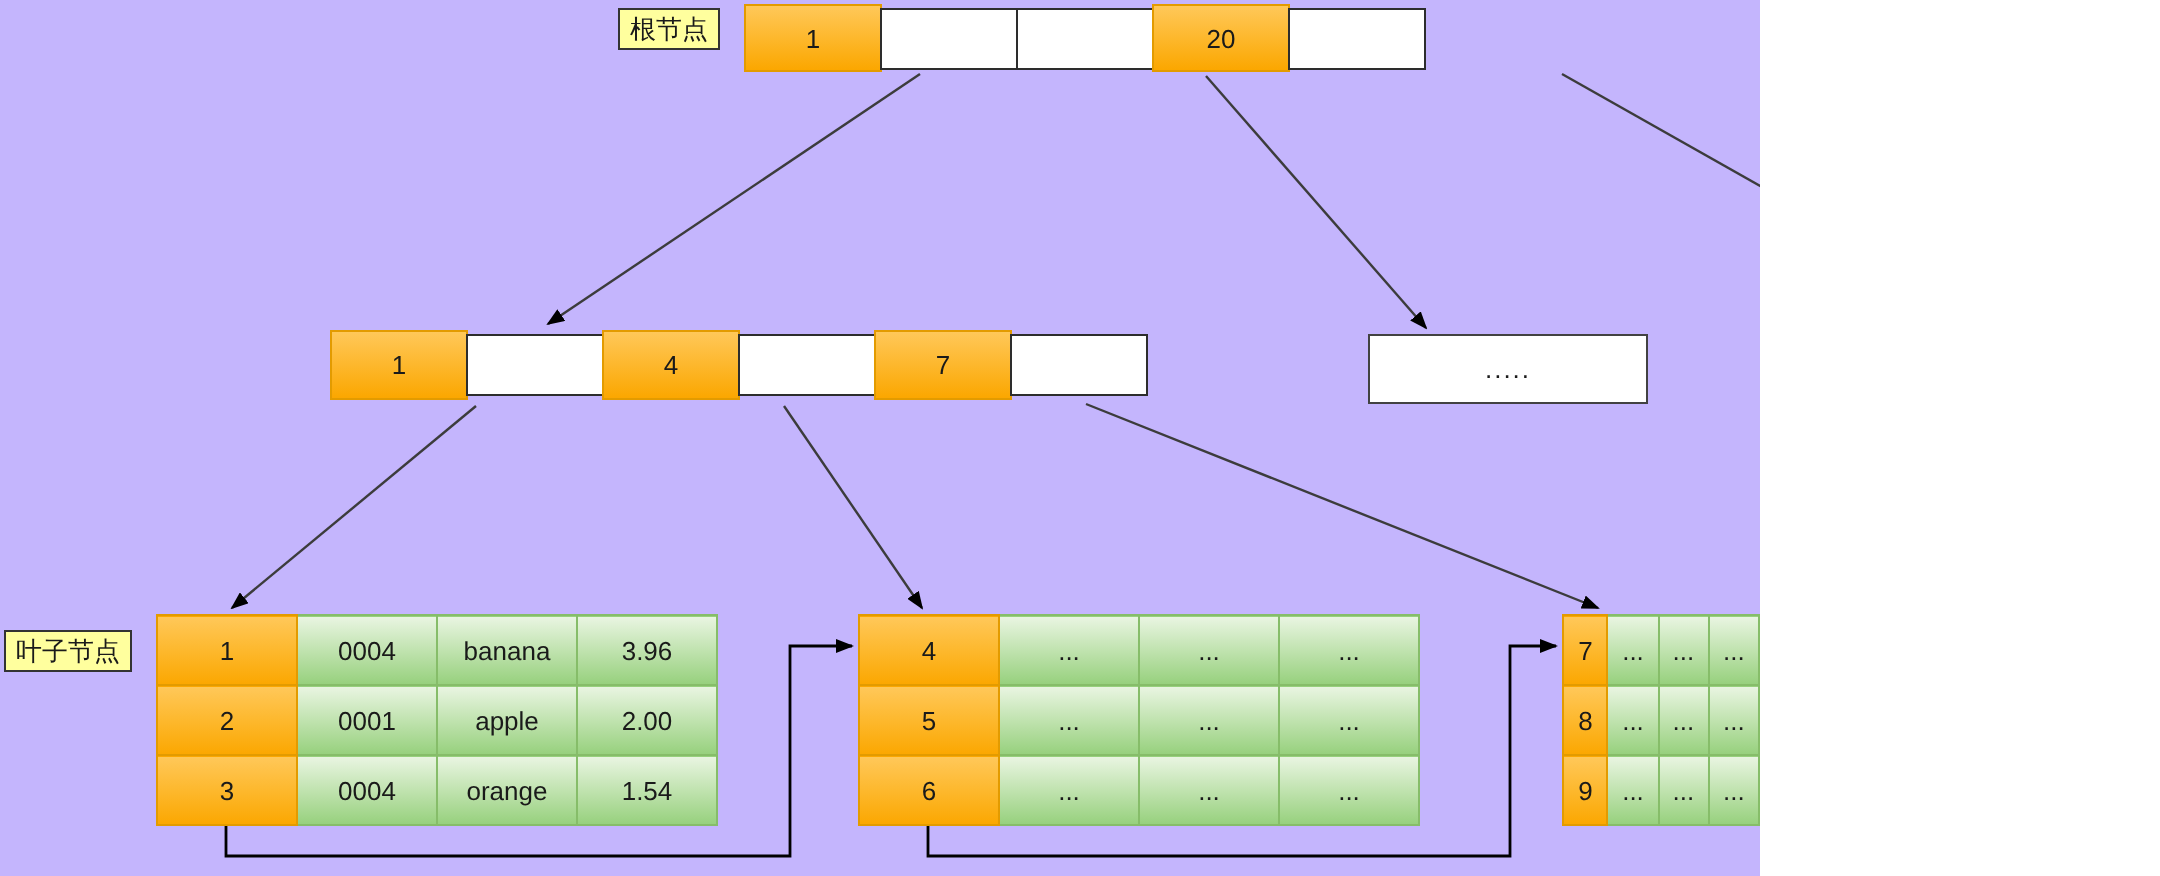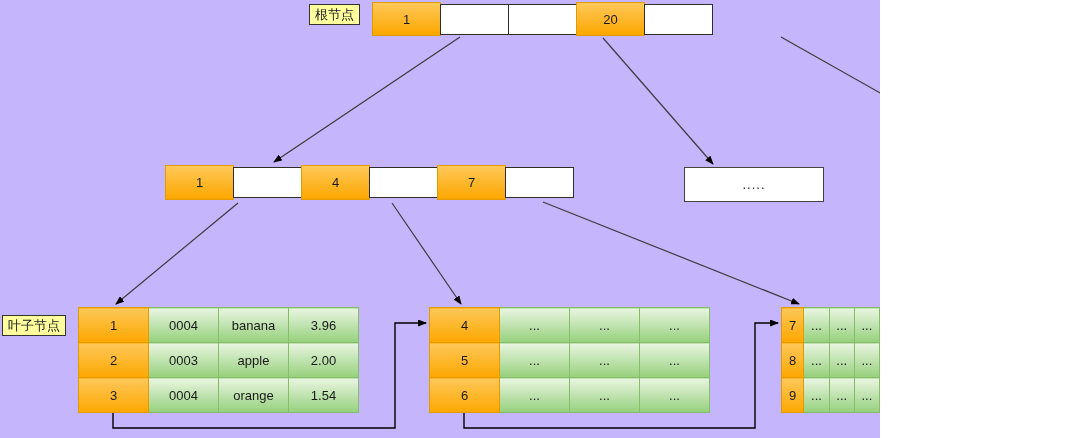--- a/index.html
+++ b/index.html
@@ -99,21 +99,21 @@
   <table class="leaf" style="left:78px;top:307px;">
     <tbody>
         <tr>
       <td class="k">1</td>
       <td class="g">0004</td>
       <td class="g">banana</td>
       <td class="g">3.96</td>
     </tr>
     <tr>
       <td class="k">2</td>
-      <td class="g">0003</td>
+      <td class="g">0001</td>
       <td class="g">apple</td>
       <td class="g">2.00</td>
     </tr>
     <tr>
       <td class="k">3</td>
       <td class="g">0004</td>
       <td class="g">orange</td>
       <td class="g">1.54</td>
     </tr>
   </tbody>

